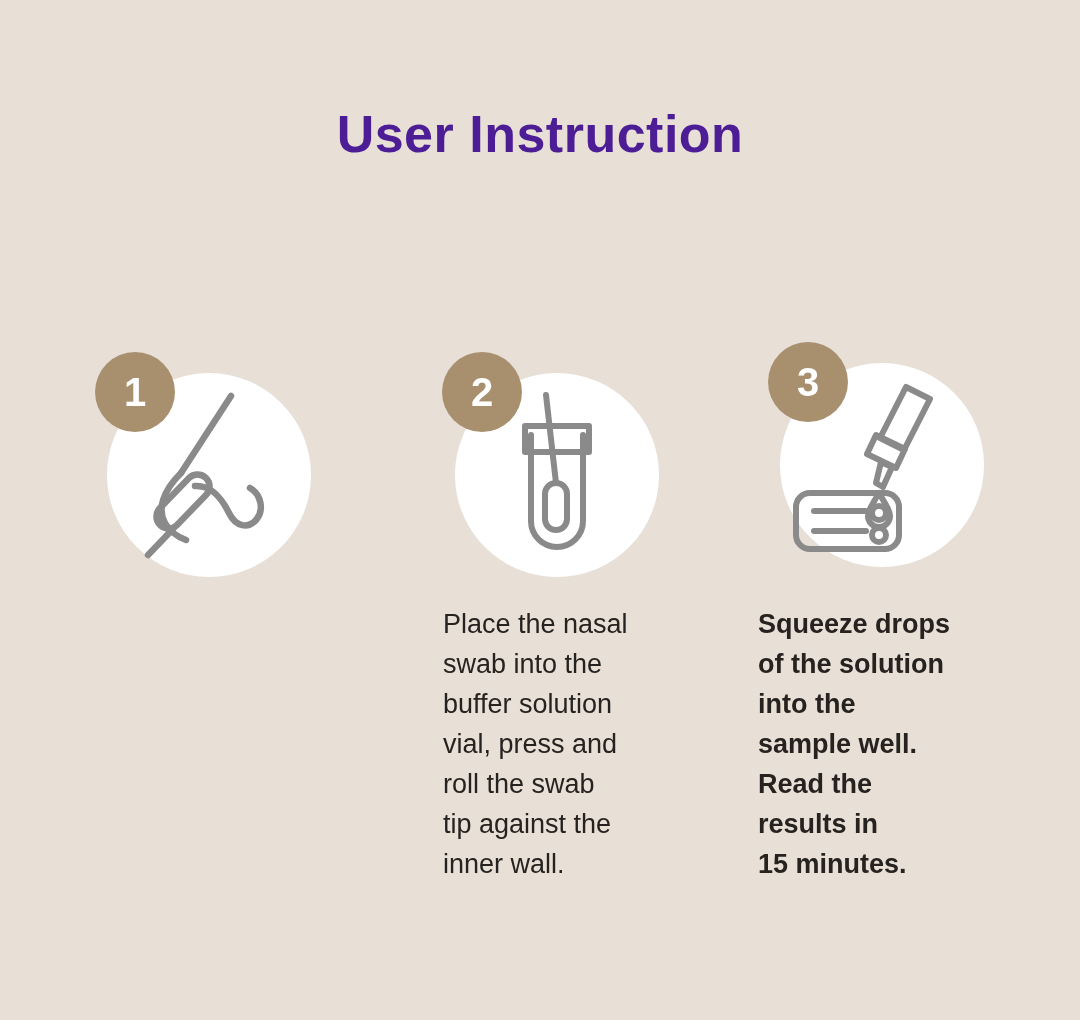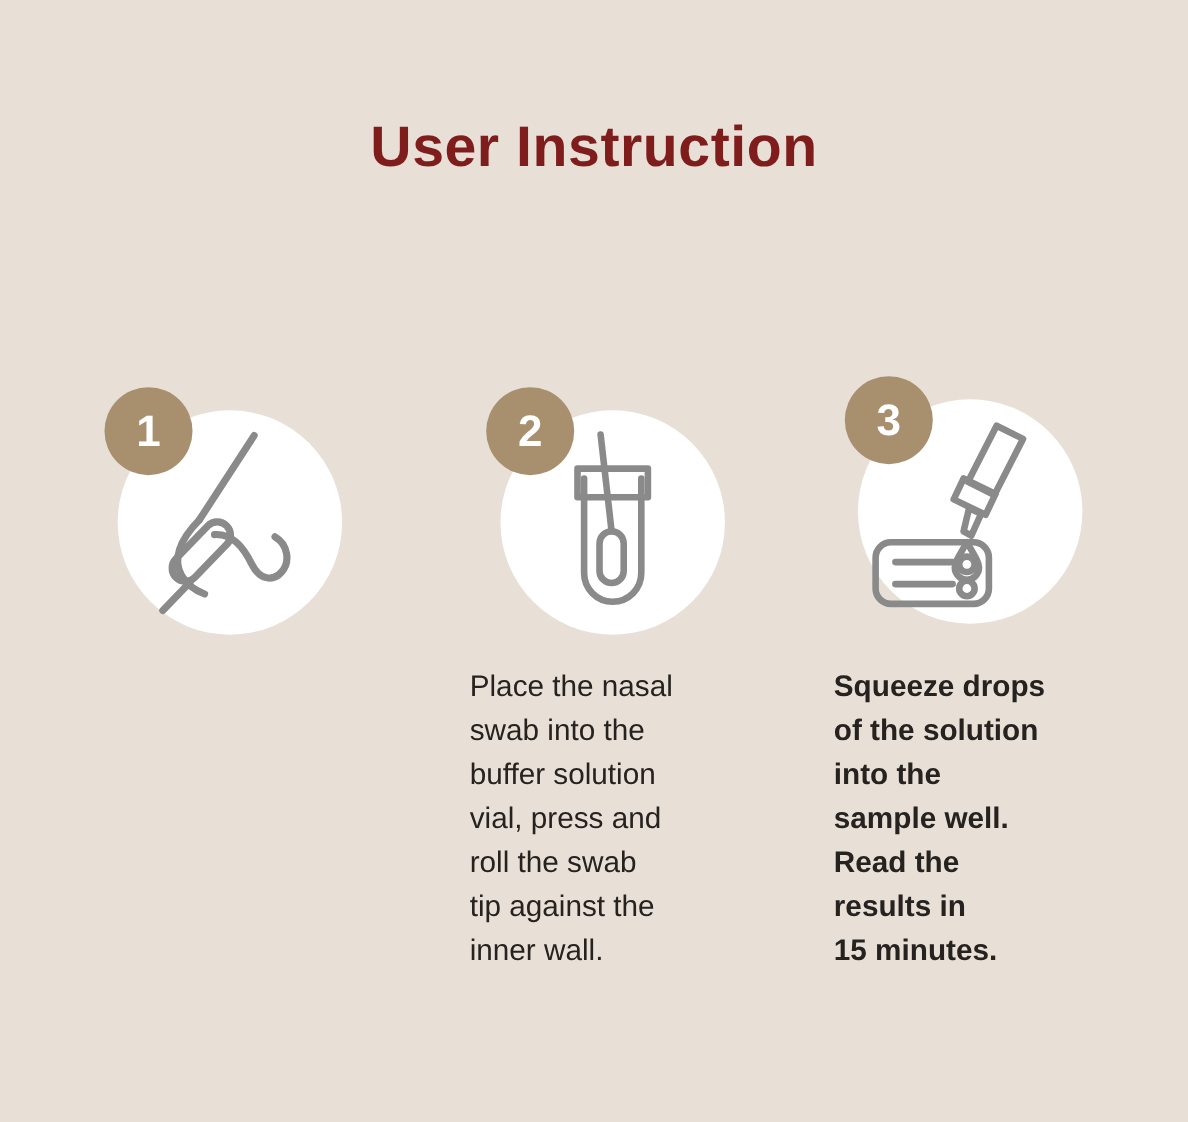--- a/index.html
+++ b/index.html
@@ -25,21 +25,21 @@
   
   .title {
     position: absolute;
     top: 105px;
     left: 0;
     width: 1080px;
     text-align: center;
     font-size: 52px;
     font-weight: bold;
     letter-spacing: 0.5px;
-    color: #7f1d1d;
+    color: #4c1d95;
     line-height: 1.15;
   }
 
   
   .steps {
     position: absolute;
     top: 352px;
     left: 0;
     width: 1080px;
     height: 600px;
@@ -109,21 +109,21 @@
   .caption {
     position: absolute;
     top: 252px;
     left: 10px;
     width: 260px;
     font-size: 27px;
     line-height: 40px;
     color: #26221f;
     white-space: pre-line;
   }
-  .step-2 .caption { left: 7px; width: 262px; }
+  .step-2 .caption { left: 23px; width: 262px; }
   .step-3 .caption { left: 8px; width: 262px; font-weight: bold; }
 </style>
 </head>
 <body>
 
 <div class="page">
 
   <div class="title">User Instruction</div>
 
   <div class="steps">

